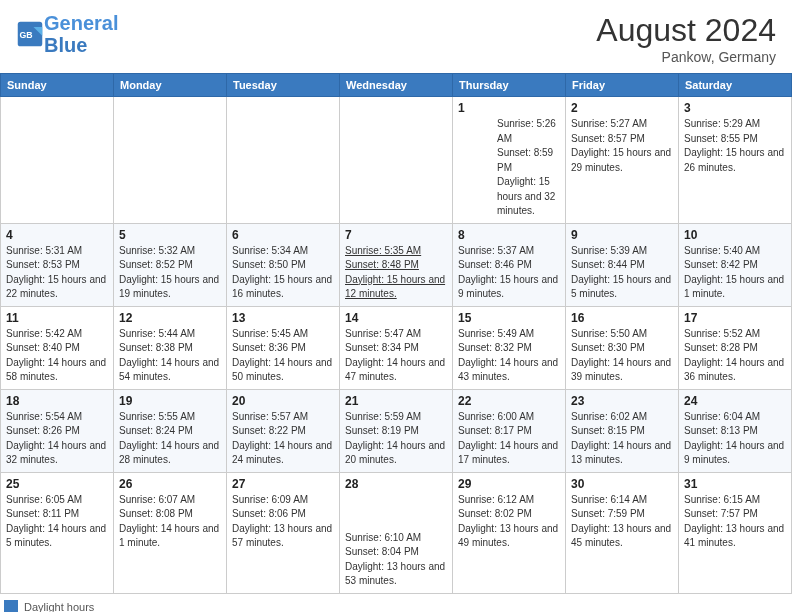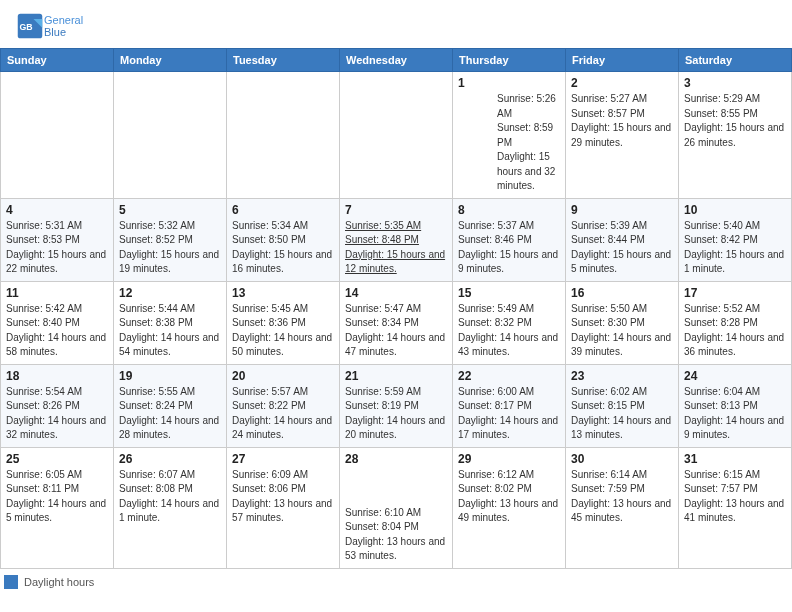--- a/index.html
+++ b/index.html
@@ -15,22 +15,22 @@
       justify-content: space-between;
       align-items: flex-start;
       padding: 12px 16px 8px 16px;
     }
     .logo {
       display: flex;
       align-items: center;
       gap: 0;
     }
     .logo-text {
-      font-size: 11px;
-      font-weight: normal;
+      font-size: 20px;
+      font-weight: bold;
       color: #333;
       line-height: 1.1;
     }
     .logo-text span {
       color: #4a90d9;
     }
     .logo-icon {
       width: 28px;
       height: 28px;
     }
@@ -110,20 +110,24 @@
       <polygon points="20,8 30,8 30,18" fill="#5ab0e8"></polygon>
       <text x="4" y="20" font-size="10" fill="white" font-weight="bold">GB</text>
     </svg>
     <div>
       <div class="logo-text">
         <span>General</span><br>
         <span style="color:#3a7abf">Blue</span>
       </div>
     </div>
   </div>
+  <div class="title-block">
+    <div class="month-year">August 2024</div>
+    <div class="location">Pankow, Germany</div>
+  </div>
 </div>
 
 <table class="calendar">
   <thead>
     <tr>
     <th>Sunday</th>
         <th>Monday</th>
         <th>Tuesday</th>
         <th>Wednesday</th>
         <th>Thursday</th>

